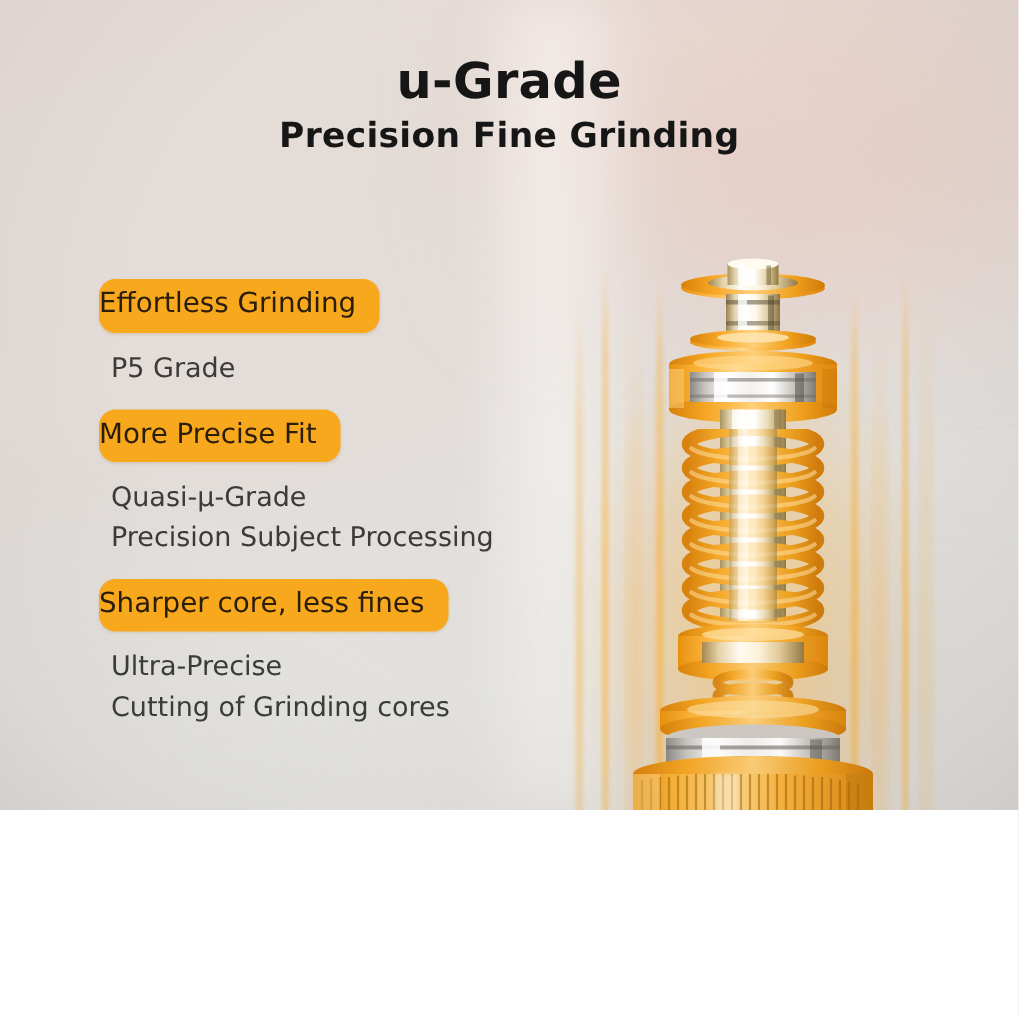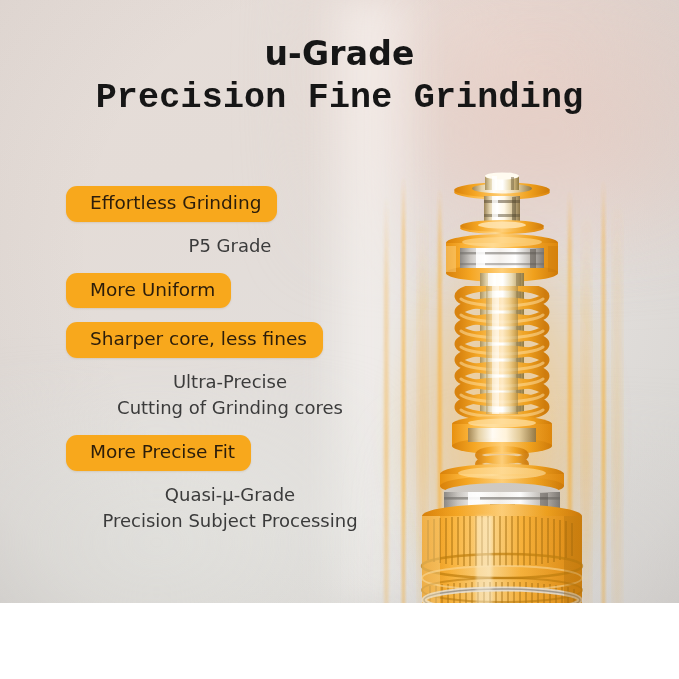--- a/index.html
+++ b/index.html
@@ -4,21 +4,21 @@
 <style>
   html, body {
     margin: 0;
     padding: 0;
     background: #ffffff;
   }
 
   #stage {
     position: relative;
     width: 679px;
-    height: 603px;
+    height: 540px;
     overflow: hidden;
     font-family: "DejaVu Sans", sans-serif;
     background: #e4ded9;
   }
 
   
   .bg-base {
     position: absolute;
     inset: 0;
     background:
@@ -101,55 +101,55 @@
     top: 36px;
     width: 679px;
     text-align: center;
     color: #161616;
     font-family: "DejaVu Sans", sans-serif;
     font-weight: 700;
     letter-spacing: 0.2px;
     line-height: 1.12;
   }
   .headline .l1 { display: block; font-size: 33px; }
-  .headline .l2 { display: block; font-size: 35px; margin-top: 6px; font-family: Liberation Mono, monospace; }
+  .headline .l2 { display: block; font-size: 23px; margin-top: 6px; }
 
   
   .features {
     position: absolute;
     left: 66px;
     top: 186px;
     width: 320px;
   }
   .feature { margin-bottom: 14px; }
   .feature:last-child { margin-bottom: 0; }
 
   .badge {
     display: inline-block;
     background: #f8a81c;
     color: #2b1d0b;
     font-family: "DejaVu Sans", sans-serif;
     font-size: 18.5px;
     font-weight: 400;
-    padding: 8px 16px 9px 24px;
+    padding: 8px 16px 9px 0;
     border-radius: 11px;
     line-height: 1.0;
     white-space: nowrap;
     box-shadow: 0 1px 2px rgba(120,80,10,0.13);
   }
 
   .desc {
     margin: 11px 0 0 8px;
     color: #3b3b3b;
     font-family: "DejaVu Sans", sans-serif;
     font-size: 18px;
     font-weight: 400;
     line-height: 1.46;
   }
-  .desc .line { display: block; white-space: nowrap; text-align: center; }
+  .desc .line { display: block; white-space: nowrap; }
 
   
   .product {
     position: absolute;
     left: 372px;
     top: 0;
     width: 260px;
     height: 679px;
   }
   .product svg { display: block; }
@@ -474,34 +474,33 @@
   <div class="features">
 
     <div class="feature">
       <div class="badge">Effortless Grinding</div>
       <div class="desc">
         <span class="line">P5 Grade</span>
       </div>
     </div>
 
     <div class="feature">
-      <div class="badge">More Uniform</div>
+    </div>
+
+    <div class="feature">
+      <div class="badge">More Precise Fit</div>
+      <div class="desc">
+        <span class="line">Quasi-μ-Grade</span>
+        <span class="line">Precision Subject Processing</span>
+      </div>
     </div>
 
     <div class="feature">
       <div class="badge">Sharper core, less fines</div>
       <div class="desc">
         <span class="line">Ultra-Precise</span>
         <span class="line">Cutting of Grinding cores</span>
       </div>
     </div>
 
-    <div class="feature">
-      <div class="badge">More Precise Fit</div>
-      <div class="desc">
-        <span class="line">Quasi-μ-Grade</span>
-        <span class="line">Precision Subject Processing</span>
-      </div>
-    </div>
-
   </div>
 
 </div>
 
 </body></html>

